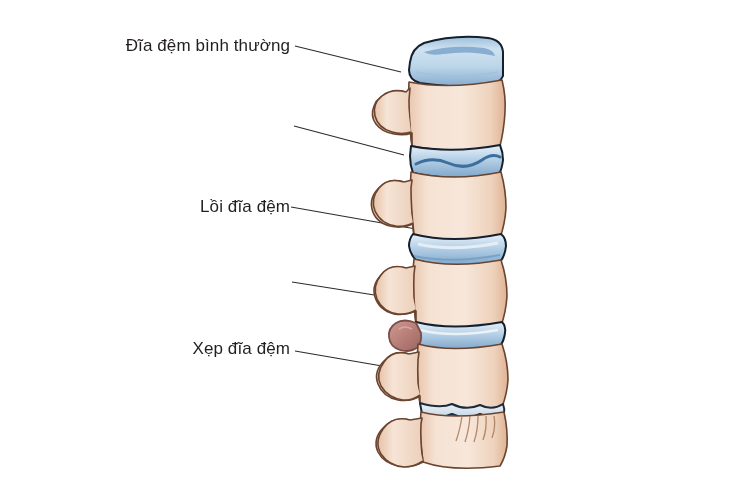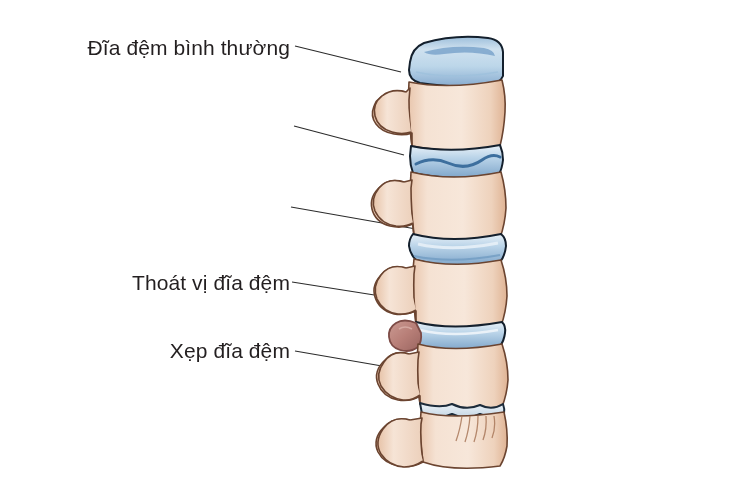--- a/index.html
+++ b/index.html
@@ -20,21 +20,21 @@
     left: 0;
     top: 0;
     width: 730px;
     height: 480px;
   }
   .label {
     position: absolute;
     text-align: right;
     color: #231f20;
     font-family: "Liberation Sans", sans-serif;
-    font-size: 21px;
+    font-size: 17px;
     font-weight: 400;
     line-height: 1.15;
     white-space: nowrap;
     letter-spacing: 0.1px;
   }
   .label-0 { right: 440px; top: 36px; }
   .label-1 { right: 440px; top: 114px; }
   .label-2 { right: 440px; top: 197px; }
   .label-3 { right: 440px; top: 271px; }
   .label-4 { right: 440px; top: 339px; }
@@ -153,16 +153,16 @@
           <path d="M478,416 Q478,430 474,442"></path>
           <path d="M486,416 Q487,429 483,440"></path>
           <path d="M494,416 Q496,428 492,438"></path>
         </g>
       </g>
 
     </g>
   </svg>
 
   <div class="label label-0">Đĩa đệm bình thường</div>
-  <div class="label label-3">Thoát vị đĩa đệm</div>
+  <div class="label label-2">Lồi đĩa đệm</div>
   <div class="label label-4">Xẹp đĩa đệm</div>
 
 </div>
 
 </body></html>

